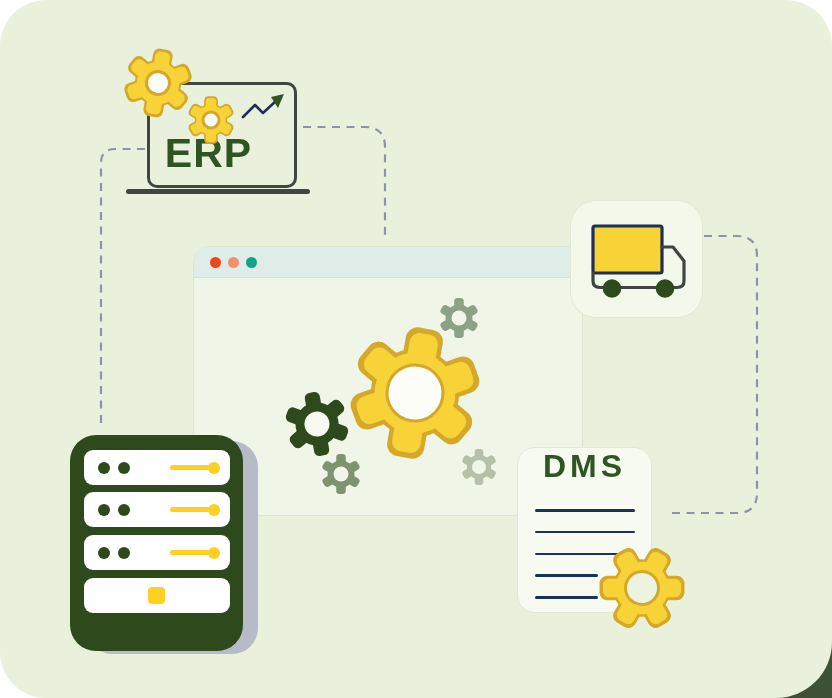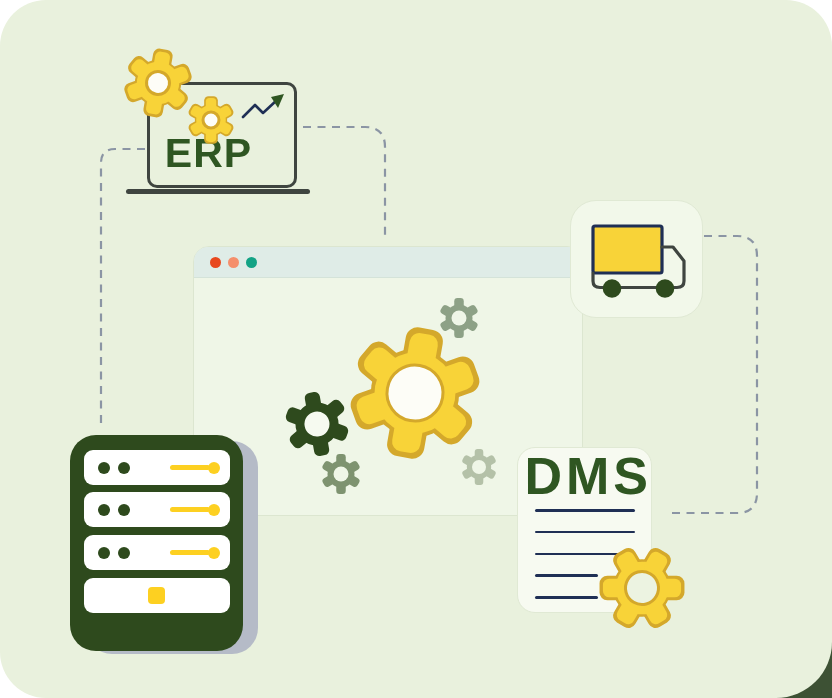--- a/index.html
+++ b/index.html
@@ -24,22 +24,22 @@
   .erp-label{position:absolute;left:147px;top:133px;width:123px;text-align:center;
            font-size:41px;line-height:1;font-weight:700;letter-spacing:1px;color:#2f5622;}
 
   
   .truck-card{position:absolute;left:570px;top:200px;width:133px;height:118px;background:#f2f8ea;
            border:1.5px solid #e0e9d4;border-radius:26px;box-sizing:border-box;}
 
   
   .dms-card{position:absolute;left:517px;top:447px;width:135px;height:166px;background:#f7faf1;
            border:1.5px solid #e0e9d4;border-radius:18px;box-sizing:border-box;}
-  .dms-label{position:absolute;left:517px;top:450px;width:135px;text-align:right;
-           font-size:52px;line-height:1;font-weight:700;letter-spacing:4px;color:#2f5622;}
+  .dms-label{position:absolute;left:517px;top:450px;width:135px;text-align:center;
+           font-size:32px;line-height:1;font-weight:700;letter-spacing:4px;color:#2f5622;}
   .dms-lines{position:absolute;left:535px;top:509px;width:100px;}
   .dms-line{height:2.5px;background:#1f2f55;border-radius:2px;margin-bottom:19.3px;}
   .dms-line.short{width:63%;}
 
   
   .server-shadow{position:absolute;left:86px;top:441px;width:172px;height:213px;border-radius:26px;background:#b5bbc7;}
   .server{position:absolute;left:70px;top:435px;width:173px;height:216px;border-radius:26px;background:#2e4a1d;}
   .slot{position:absolute;left:14px;width:146px;height:35px;border-radius:9px;background:#fff;}
   .slot.s1{top:15px;} .slot.s2{top:57px;} .slot.s3{top:100px;} .slot.s4{top:143px;}
   .led{position:absolute;top:11.5px;width:12px;height:12px;border-radius:50%;background:#2e4a1d;}

